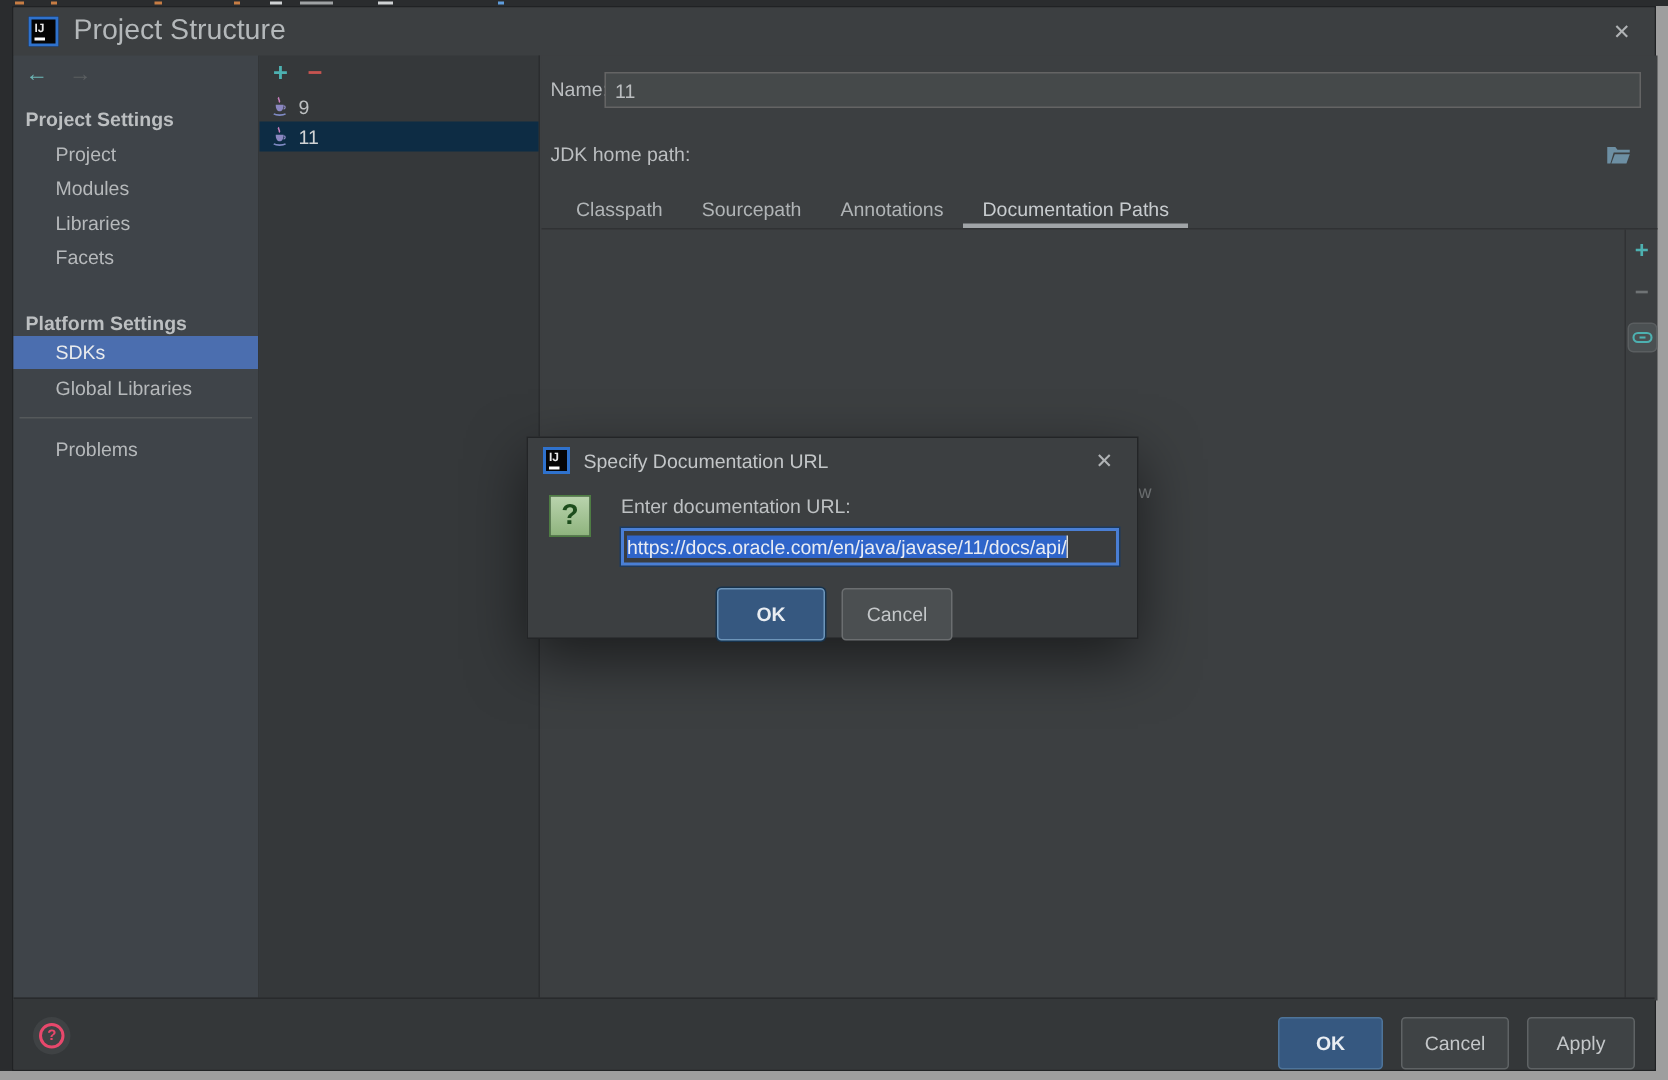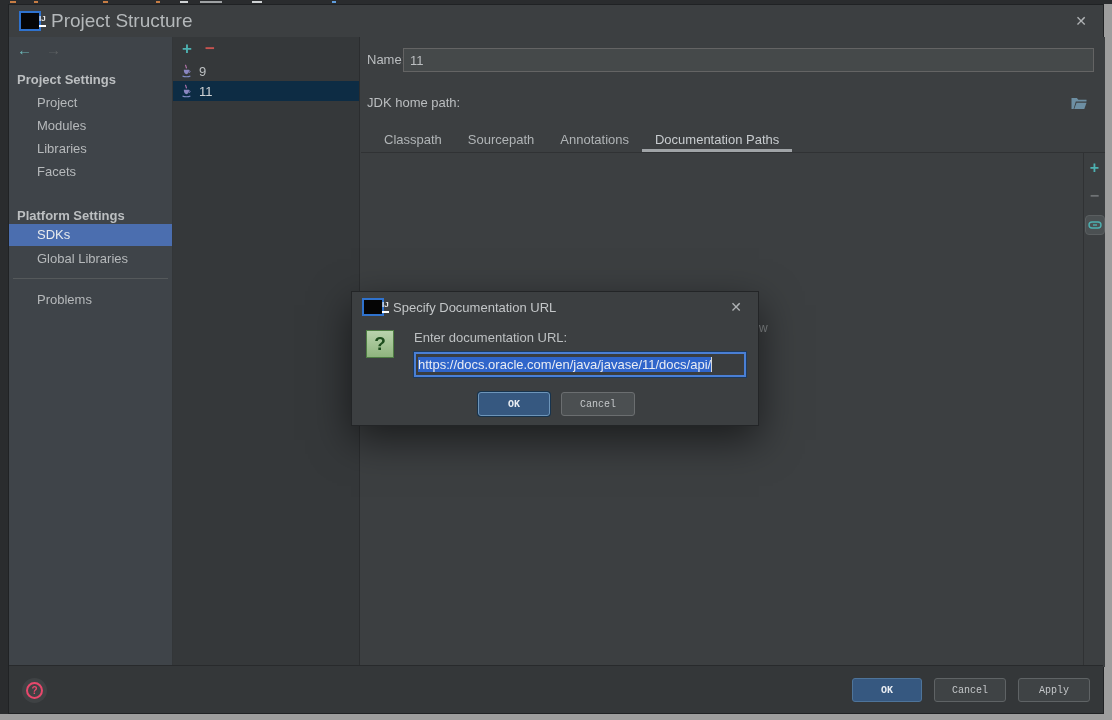--- a/index.html
+++ b/index.html
@@ -8,21 +8,21 @@
 
   
   .bg-top { position:absolute; left:0; top:0; width:1112px; height:4px; background:#2a2c2e; }
   .bg-left { position:absolute; left:0; top:4px; width:8px; height:710px; background:#2a2c2e; }
   .speck { position:absolute; top:1px; height:2px; }
 
   
   .win { position:absolute; left:8px; top:4px; width:1096px; height:710px; background:#3c3f41; border:1px solid #202224; }
 
   .titlebar { position:absolute; left:0; top:0; right:0; height:32px; background:#3c3f41; display:flex; align-items:center; padding:0 10px; }
-  .ij-icon { width:20px; height:20px; background:#050505; border:2px solid #2f72cd; display:flex; flex-direction:column; justify-content:center; padding-left:18px; margin-right:10px; }
+  .ij-icon { width:20px; height:20px; background:#050505; border:2px solid #2f72cd; display:flex; flex-direction:column; justify-content:center; padding-left:2px; margin-right:10px; }
   .ij-icon span { color:#e8e8e8; font-size:8px; font-weight:bold; line-height:8px; letter-spacing:0; }
   .ij-icon i { display:block; width:7px; height:2px; background:#fff; margin-top:2px; }
   .win-title { color:#b4b8ba; font-size:19px; }
   .close-x { margin-left:auto; color:#b0b3b5; font-size:14px; cursor:default; padding:2px 6px; }
 
   
   .sidebar { position:absolute; left:0; top:32px; width:164px; height:630px; background:#3f4449; border-right:1px solid #333638; }
   .nav-arrows { position:absolute; left:8px; top:4px; height:20px; display:flex; gap:14px; font-size:15px; font-weight:bold; }
   .arrow-back { color:#6db8b8; }
   .arrow-fwd { color:#5b5f61; }
@@ -52,21 +52,21 @@
   .side-strip { position:absolute; right:0; top:116px; width:22px; bottom:0; border-left:1px solid #303234; display:flex; flex-direction:column; align-items:center; }
   .strip-plus { color:#4db1b1; font-size:16px; font-weight:bold; margin-top:6px; }
   .strip-minus { color:#6f7375; font-size:16px; font-weight:bold; margin-top:10px; }
   .strip-link { margin-top:10px; width:20px; height:20px; background:#4b5052; border:1px solid #5a5e60; border-radius:4px; display:flex; align-items:center; justify-content:center; }
   .stray { position:absolute; color:#84888a; font-size:12px; }
 
   
   .footer { position:absolute; left:0; right:0; bottom:0; height:48px; background:#343739; border-top:1px solid #282a2c; }
   .help-circle { position:absolute; left:13px; top:12px; width:25px; height:25px; border-radius:50%; background:#3f4244; display:flex; align-items:center; justify-content:center; }
   .help-ring { width:17px; height:17px; border-radius:50%; border:2px solid #e8486c; color:#e8486c; font-size:10px; font-weight:bold; display:flex; align-items:center; justify-content:center; }
-  .btn { position:absolute; height:24px; border-radius:3px; display:flex; align-items:center; justify-content:center; font-size:10px; cursor:default;font-family:Liberation Mono, monospace; }
+  .btn { position:absolute; height:35px; border-radius:3px; display:flex; align-items:center; justify-content:center; font-size:13px; cursor:default; }
   .btn-blue { background:#365880; border:1px solid #4e749a; color:#e9edf2; font-weight:bold; }
   .btn-gray { background:#3f4345; border:1px solid #5f6365; color:#c4c7c9; }
 
   
   .modal { position:absolute; left:351px; top:291px; width:408px; height:135px; background:#3c3f41; border:1px solid #232527; box-shadow:0 14px 38px rgba(0,0,0,.55); z-index:10; }
   .modal-title { position:absolute; left:0; top:0; right:0; height:30px; display:flex; align-items:center; padding:0 10px; }
   .ij-small { width:18px; height:18px; border-width:2px; margin-right:9px; }
   .modal-title-text { color:#c3c6c8; font-size:13px; }
   .q-icon { position:absolute; left:14px; top:38px; width:28px; height:28px; background:linear-gradient(#b9d3ad,#8fb47e); border:1px solid #4e7d43; display:flex; align-items:center; justify-content:center; color:#1d4d1d; font-size:19px; font-weight:bold; }
   .prompt { position:absolute; left:62px; top:38px; color:#bdc0c2; font-size:13px; }

